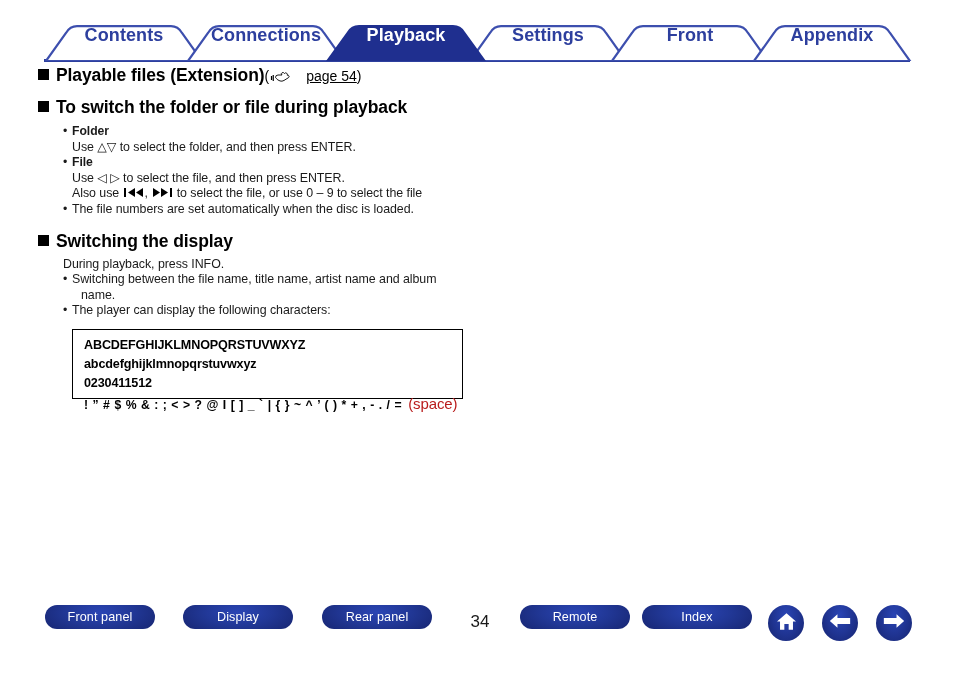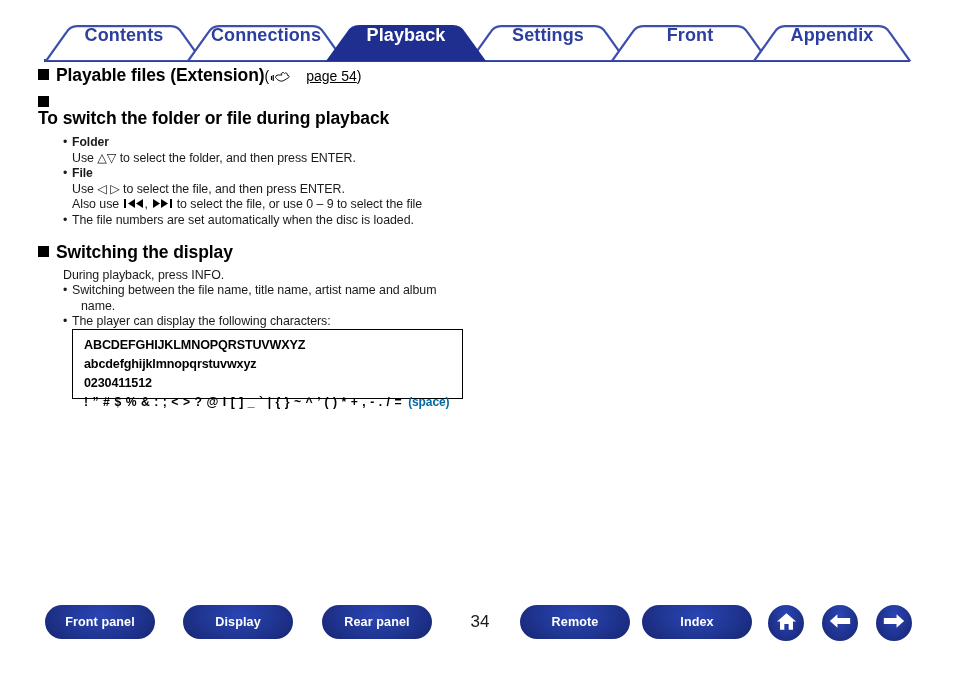--- a/index.html
+++ b/index.html
@@ -153,45 +153,45 @@
   }
   .charline {
     font-size: 12.6px;
     font-weight: bold;
     margin-left: 11px;
     letter-spacing: -0.15px;
     white-space: nowrap;
   }
   .charline.syms { letter-spacing: 0.55px; font-size: 12.2px; }
   .space-note {
-    font-weight: bold;
-    color: #0369a1;
+    font-weight: normal;
+    color: #b91c1c;
     letter-spacing: -0.1px;
-    font-size: 12px;
+    font-size: 15px;
   }
 
   
   #footer {
     position: absolute;
     left: 0;
     top: 605px;
     width: 954px;
     height: 52px;
   }
   .pill {
     position: absolute;
     top: 0;
-    height: 34px;
+    height: 24px;
     border-radius: 17px;
     display: flex;
     align-items: center;
     justify-content: center;
     color: #ffffff;
     font-size: 12.6px;
-    font-weight: bold;
+    font-weight: normal;
     background:
       radial-gradient(ellipse 70% 130% at 50% 30%, #2a45b4 0%, #213795 45%, #15226a 100%);
     letter-spacing: 0.1px;
   }
   .circ {
     position: absolute;
     top: 0;
     width: 36px;
     height: 36px;
     border-radius: 50%;
@@ -271,21 +271,21 @@
         <svg viewBox="0 0 46 26" width="23" height="13">
           <path d="M3 10 L3 18 M6.5 8 L6.5 20" stroke="#000" stroke-width="2.4" fill="none"></path>
           <path d="M11 13 q0-5 5-5 h8 q-3-3 0-4.5 q3-1.5 5 1.5 q2-2.5 4.5-0.5 q2 1.6 1 4 q2.5-0.6 3.5 1.4 q1 2-1 3.4 l-9 5.6 q-4 2.4-8 1 q-5-1.8-7-4.6 q-2-2.8-2-2.3 z" fill="#ffffff" stroke="#000" stroke-width="1.8" stroke-linejoin="round"></path>
         </svg>
       </span>
       <span class="pagelink">page 54</span>
       <span>)</span>
     </span>
   </div>
 
-  <div class="h2row" style="margin-top:11px;flex-direction:column;">
+  <div class="h2row" style="margin-top:11px;">
     <span class="sqbullet"></span>
     <span class="h2">To switch the folder or file during playback</span>
   </div>
 
   <div class="body-txt" style="margin-top:6px;">
     <div class="dotline indent-c">
       <span class="dot">•</span>
       <span class="b-bold">Folder</span>
     </div>
     <div class="indent-d">Use △▽ to select the folder, and then press ENTER.</div>

